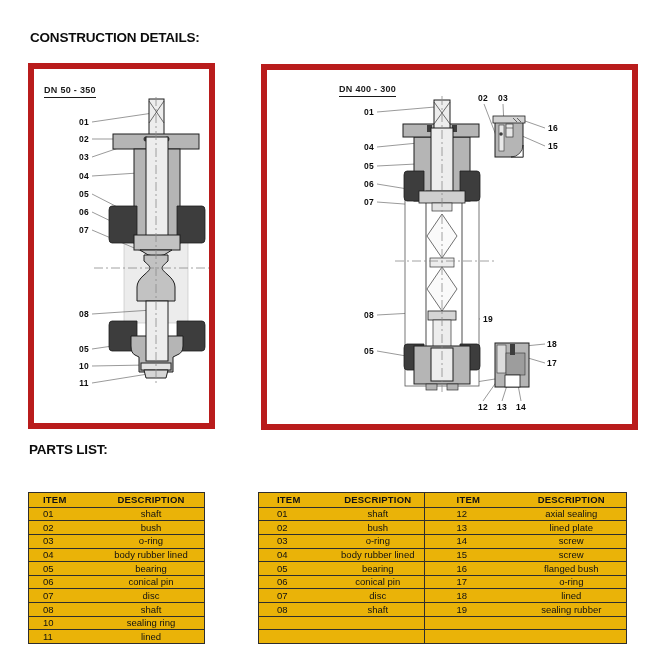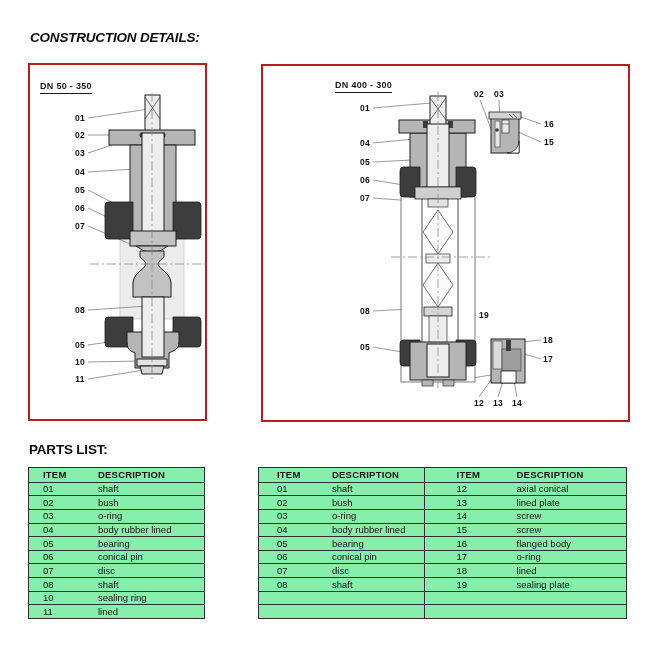--- a/index.html
+++ b/index.html
@@ -4,53 +4,53 @@
 <style>
   html,body{margin:0;padding:0;}
   body{
     width:650px;height:650px;background:#ffffff;position:relative;
     font-family:"Liberation Sans", sans-serif;color:#111;overflow:hidden;
   }
   .heading{
     position:absolute;font-size:13.5px;font-weight:bold;letter-spacing:-0.2px;color:#0c0c0c;
     white-space:nowrap;
   }
-  #construction-title{left:30px;top:30px;font-style:italic;}
+  #construction-title{left:30px;top:30px;}
   #parts-title{left:29px;top:442px;}
 
-  .dbox{position:absolute;border:2px solid #b91c1c;background:#fff;}
+  .dbox{position:absolute;border:6px solid #b91c1c;background:#fff;}
   #diagram-left{left:28px;top:63px;width:175px;height:354px;}
   #diagram-right{left:261px;top:64px;width:365px;height:354px;}
   .dtitle{
     position:absolute;font-size:9px;font-weight:bold;letter-spacing:0.3px;
     border-bottom:1px solid #1a1a1a;padding-bottom:2px;white-space:nowrap;color:#1a1a1a;
   }
   #diagram-left .dtitle{left:10px;top:16px;}
   #diagram-right .dtitle{left:72px;top:14px;}
   .dsvg{position:absolute;left:0;top:0;width:100%;height:100%;}
   .callout{
     position:absolute;font-size:8.5px;font-weight:bold;color:#0d0d0d;
     transform:translate(-50%,-50%);white-space:nowrap;letter-spacing:0.2px;
   }
 
   .ptable{
-    position:absolute;border:1px solid #2e2e2e;background:#86efac;
-    display:flex;flex-direction:row;
+    position:absolute;border:1px solid #2e2e2e;background:#eab308;
+    display:flex;flex-direction:row;margin-top:25px;
   }
   #parts-table-left{left:28px;top:467px;width:175px;height:150px;}
   #parts-table-right{left:258px;top:467px;width:367px;height:150px;}
   .thalf{display:grid;grid-template-rows:repeat(11,1fr);height:100%;}
   .thalf.w-left{width:100%;}
   .thalf.w-first{width:165px;}
   .thalf.w-second{width:202px;border-left:1px solid #2e2e2e;}
   .trow{display:flex;align-items:center;border-top:1px solid #2e2e2e;font-size:9.5px;line-height:1;}
   .trow:first-child{border-top:none;}
   .trow.thead{font-weight:bold;letter-spacing:0.2px;}
   .cell-item{flex:0 0 auto;}
-  .cell-desc{flex:1 1 auto;}
+  .cell-desc{flex:1 1 auto;text-align:center;}
   .w-left .cell-item{width:69px;padding-left:14px;box-sizing:border-box;}
   .w-first .cell-item{width:73px;padding-left:18px;box-sizing:border-box;}
   .w-second .cell-item{width:92px;padding-left:32px;box-sizing:border-box;}
 
   .ldr{stroke:#6f6f6f;stroke-width:0.7;fill:none;}
   .cl{stroke:#8a8a8a;stroke-width:0.8;fill:none;stroke-dasharray:9,3,2,3;}
   .oln{stroke:#1f1f1f;stroke-width:1;}
   .thin{stroke:#333;stroke-width:0.7;}
 </style>
 </head>
@@ -317,49 +317,49 @@
         <span class="cell-desc"></span>
       </div>
     </div>
   <div class="thalf w-second">
       <div class="trow thead">
         <span class="cell-item">ITEM</span>
         <span class="cell-desc">DESCRIPTION</span>
       </div>
       <div class="trow">
         <span class="cell-item">12</span>
-        <span class="cell-desc">axial conical</span>
+        <span class="cell-desc">axial sealing</span>
       </div>
       <div class="trow">
         <span class="cell-item">13</span>
         <span class="cell-desc">lined plate</span>
       </div>
       <div class="trow">
         <span class="cell-item">14</span>
         <span class="cell-desc">screw</span>
       </div>
       <div class="trow">
         <span class="cell-item">15</span>
         <span class="cell-desc">screw</span>
       </div>
       <div class="trow">
         <span class="cell-item">16</span>
-        <span class="cell-desc">flanged body</span>
+        <span class="cell-desc">flanged bush</span>
       </div>
       <div class="trow">
         <span class="cell-item">17</span>
         <span class="cell-desc">o-ring</span>
       </div>
       <div class="trow">
         <span class="cell-item">18</span>
         <span class="cell-desc">lined</span>
       </div>
       <div class="trow">
         <span class="cell-item">19</span>
-        <span class="cell-desc">sealing plate</span>
+        <span class="cell-desc">sealing rubber</span>
       </div>
       <div class="trow">
         <span class="cell-item"></span>
         <span class="cell-desc"></span>
       </div>
       <div class="trow">
         <span class="cell-item"></span>
         <span class="cell-desc"></span>
       </div>
     </div>

